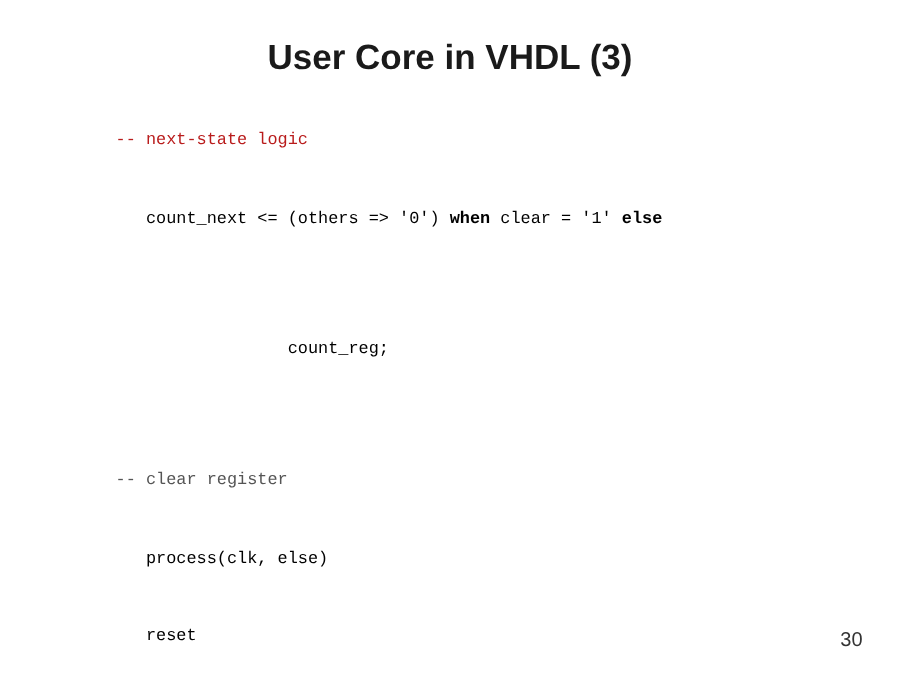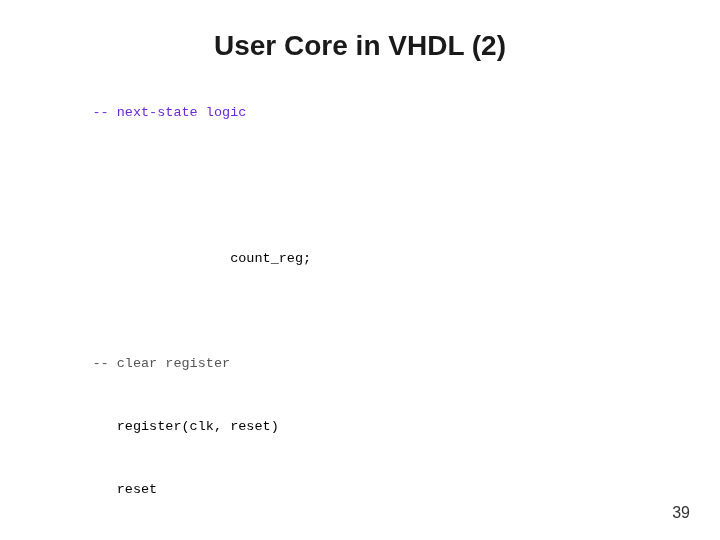--- a/index.html
+++ b/index.html
@@ -47,47 +47,48 @@
       bottom: 18px;
       right: 30px;
       font-size: 16px;
       color: #333;
     }
   </style>
 </head>
 <body>
 
 <div class="slide">
-  <h1 class="title">User Core in VHDL (2)</h1>
+  <h1 class="title">User Core in VHDL (3)</h1>
 
   <div class="code-block">
-    <span style="color:#6d28d9;">-- next-state logic</span>
+    <span style="color:#b91c1c;">-- next-state logic</span>
     <br>
+    <span>   count_next &lt;= (others =&gt; '0') <span style="font-weight:bold;">when</span> clear = '1' <span style="font-weight:bold;">else</span></span>
     <br>
     <br>
     <span>                 count_reg;</span>
     <br>
     <br>
     <span style="color:#555;">-- clear register</span>
     <br>
-    <span>   register(clk, reset)</span>
+    <span>   process(clk, else)</span>
     <br>
     <span>   reset</span>
     <br>
     
     <br>
     
     <br>
     
     <br>
     
     <br>
     
     <br>
     
     <br>
     
     <br>
     
   </div>
 
-  <div class="page-number">39</div>
+  <div class="page-number">30</div>
 </div>
 
 </body></html>

